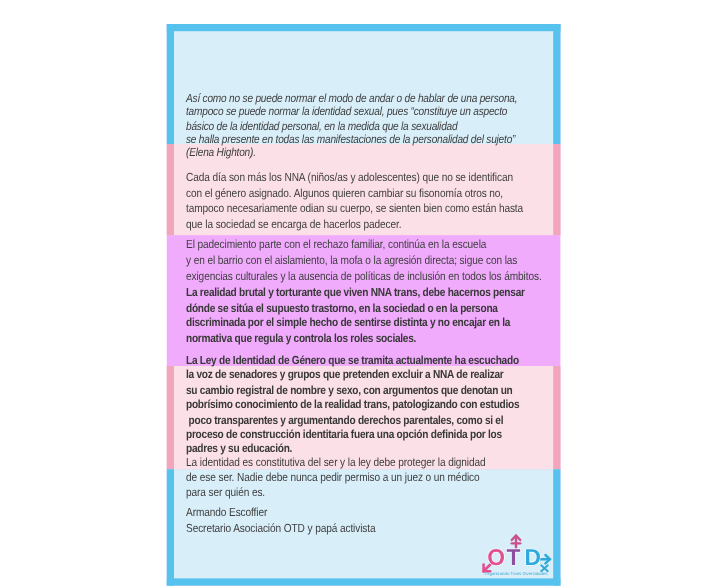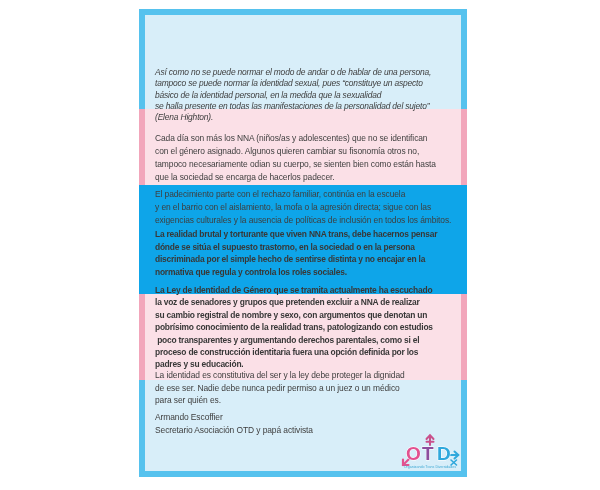--- a/index.html
+++ b/index.html
@@ -1,18 +1,18 @@
 <!DOCTYPE html>
 <html><head>
 <meta charset="utf-8">
 <style>
   html,body{margin:0;padding:0;background:#ffffff;}
   body{width:600px;height:490px;position:relative;overflow:hidden;
        font-family:"Liberation Sans","DejaVu Sans",sans-serif;}
-  .page{position:absolute;left:139px;top:9px;width:328px;height:468px;background:#0ea5e9;}
+  .page{position:absolute;left:139px;top:20px;width:328px;height:468px;background:#f0abfc;}
   .band{position:absolute;left:0;width:100%;box-sizing:border-box;}
   .band.blue-top{top:0;height:100px;background:#d8eef9;
     border:6px solid #56c2ee;border-bottom:none;}
   .band.pink-upper{top:100px;height:76px;background:#fbe0e7;
     border-left:6px solid #f2a6bb;border-right:6px solid #f2a6bb;}
   .band.pink-lower{top:285px;height:86px;background:#fbe0e7;
     border-left:6px solid #f2a6bb;border-right:6px solid #f2a6bb;}
   .band.blue-bottom{top:371px;height:97px;background:#d8eef9;
     border:6px solid #56c2ee;border-top:none;}
   .textlayer{position:absolute;left:16px;top:0;width:300px;height:100%;z-index:2;}

